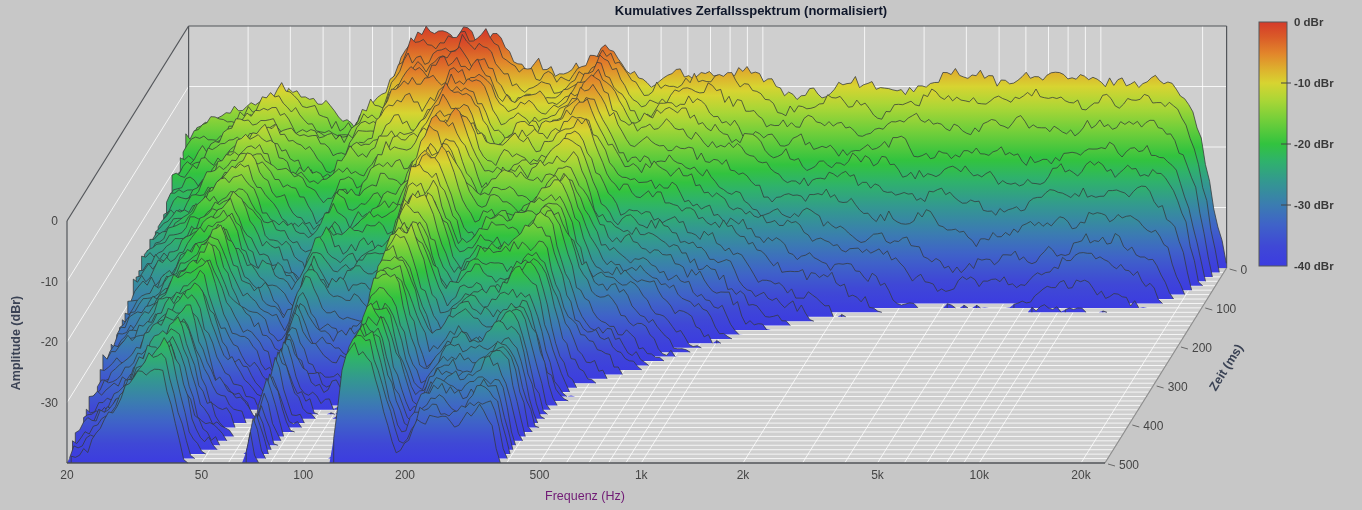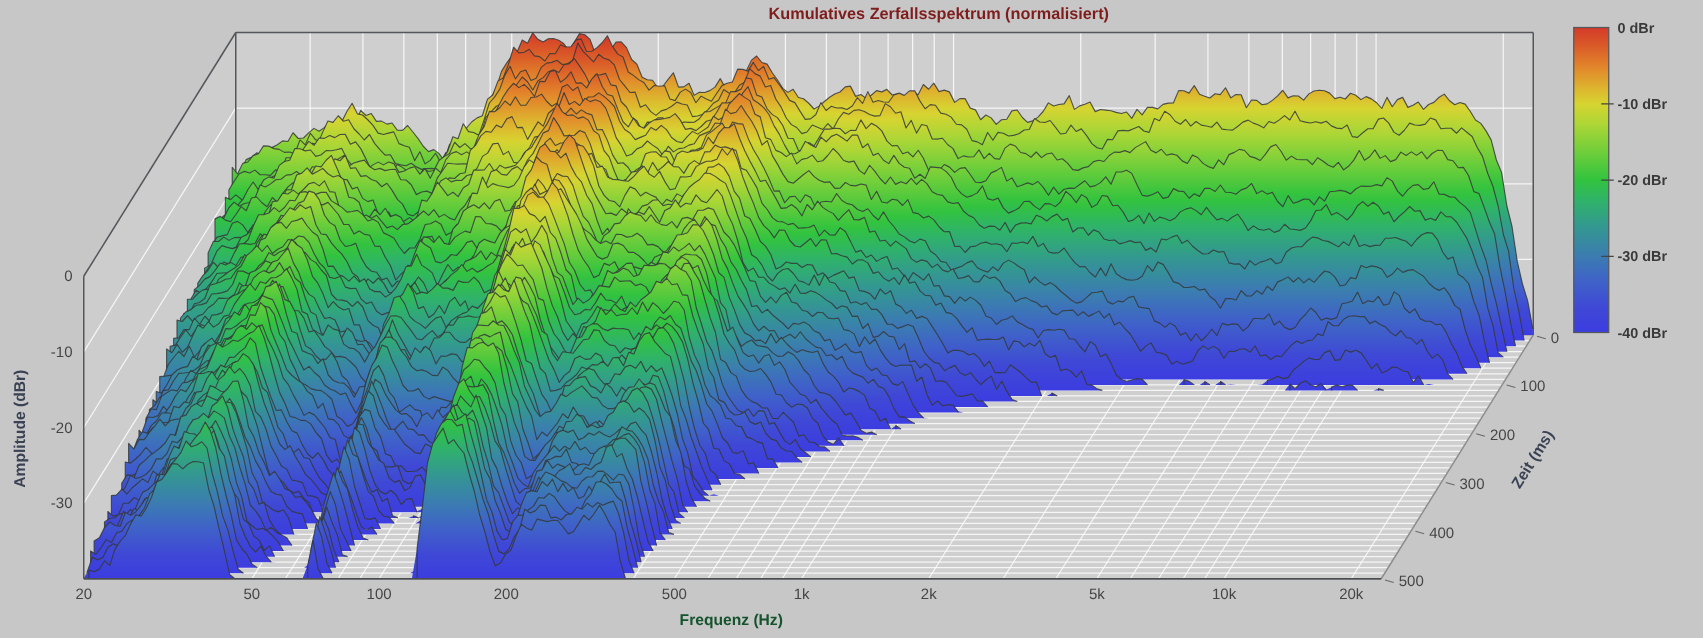--- a/index.html
+++ b/index.html
@@ -4,25 +4,25 @@
 <style>
   html,body{margin:0;padding:0;background:#c7c7c7;}
   .stage{
     position:relative;width:1362px;height:510px;overflow:hidden;
     background:#c7c7c7;
     font-family:"Liberation Sans","DejaVu Sans",sans-serif;
     -webkit-font-smoothing:antialiased;
   }
   .chart-title{
     position:absolute;top:3px;left:140px;width:1222px;
-    text-align:center;font-size:13px;font-weight:700;color:#7f1d1d;
+    text-align:center;font-size:13px;font-weight:700;color:#0f172a;
   }
   .x-axis-title{
     position:absolute;top:489px;left:485px;width:200px;
-    text-align:center;font-size:12.5px;font-weight:700;color:#14532d;
+    text-align:center;font-size:12.5px;font-weight:400;color:#701a75;
   }
   .y-axis-title{
     position:absolute;left:-48px;top:335px;width:130px;height:16px;
     text-align:center;font-size:12.5px;font-weight:700;color:#3a4254;
     transform:rotate(-90deg);
   }
   .z-axis-title{
     position:absolute;left:1167px;top:360px;width:120px;height:16px;
     text-align:center;font-size:12.5px;font-weight:700;color:#3a4254;
     transform:rotate(-58deg);

